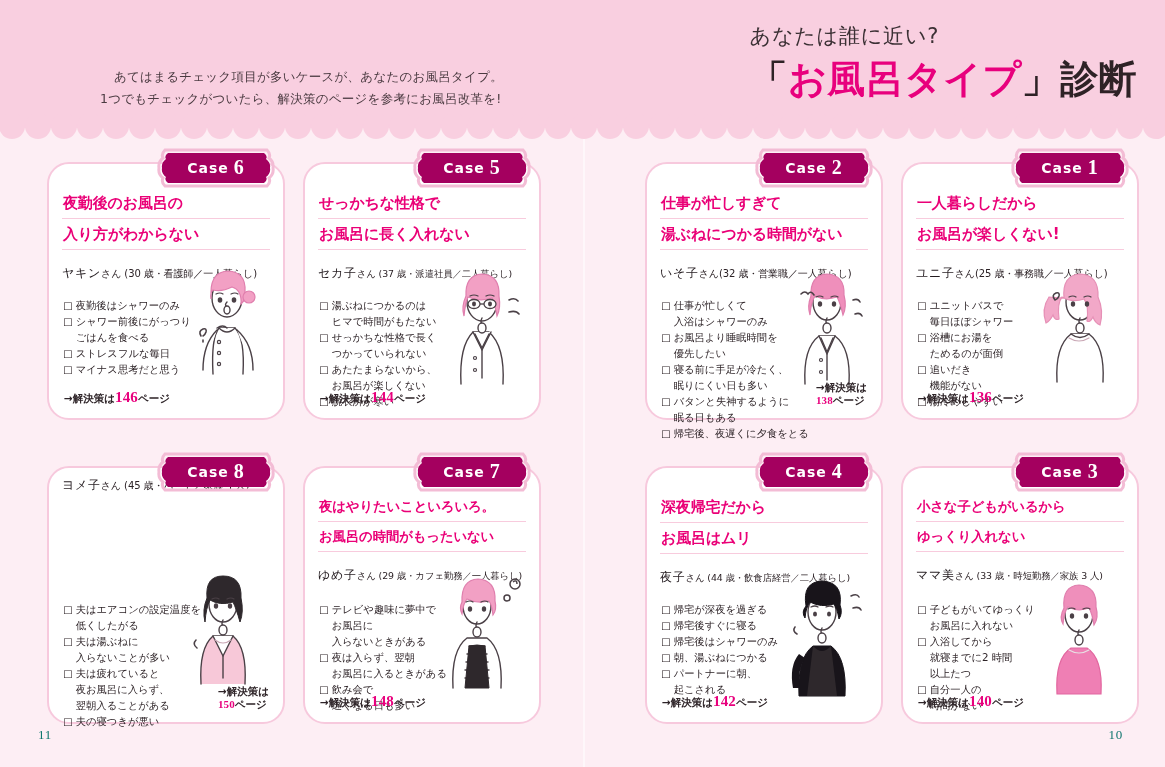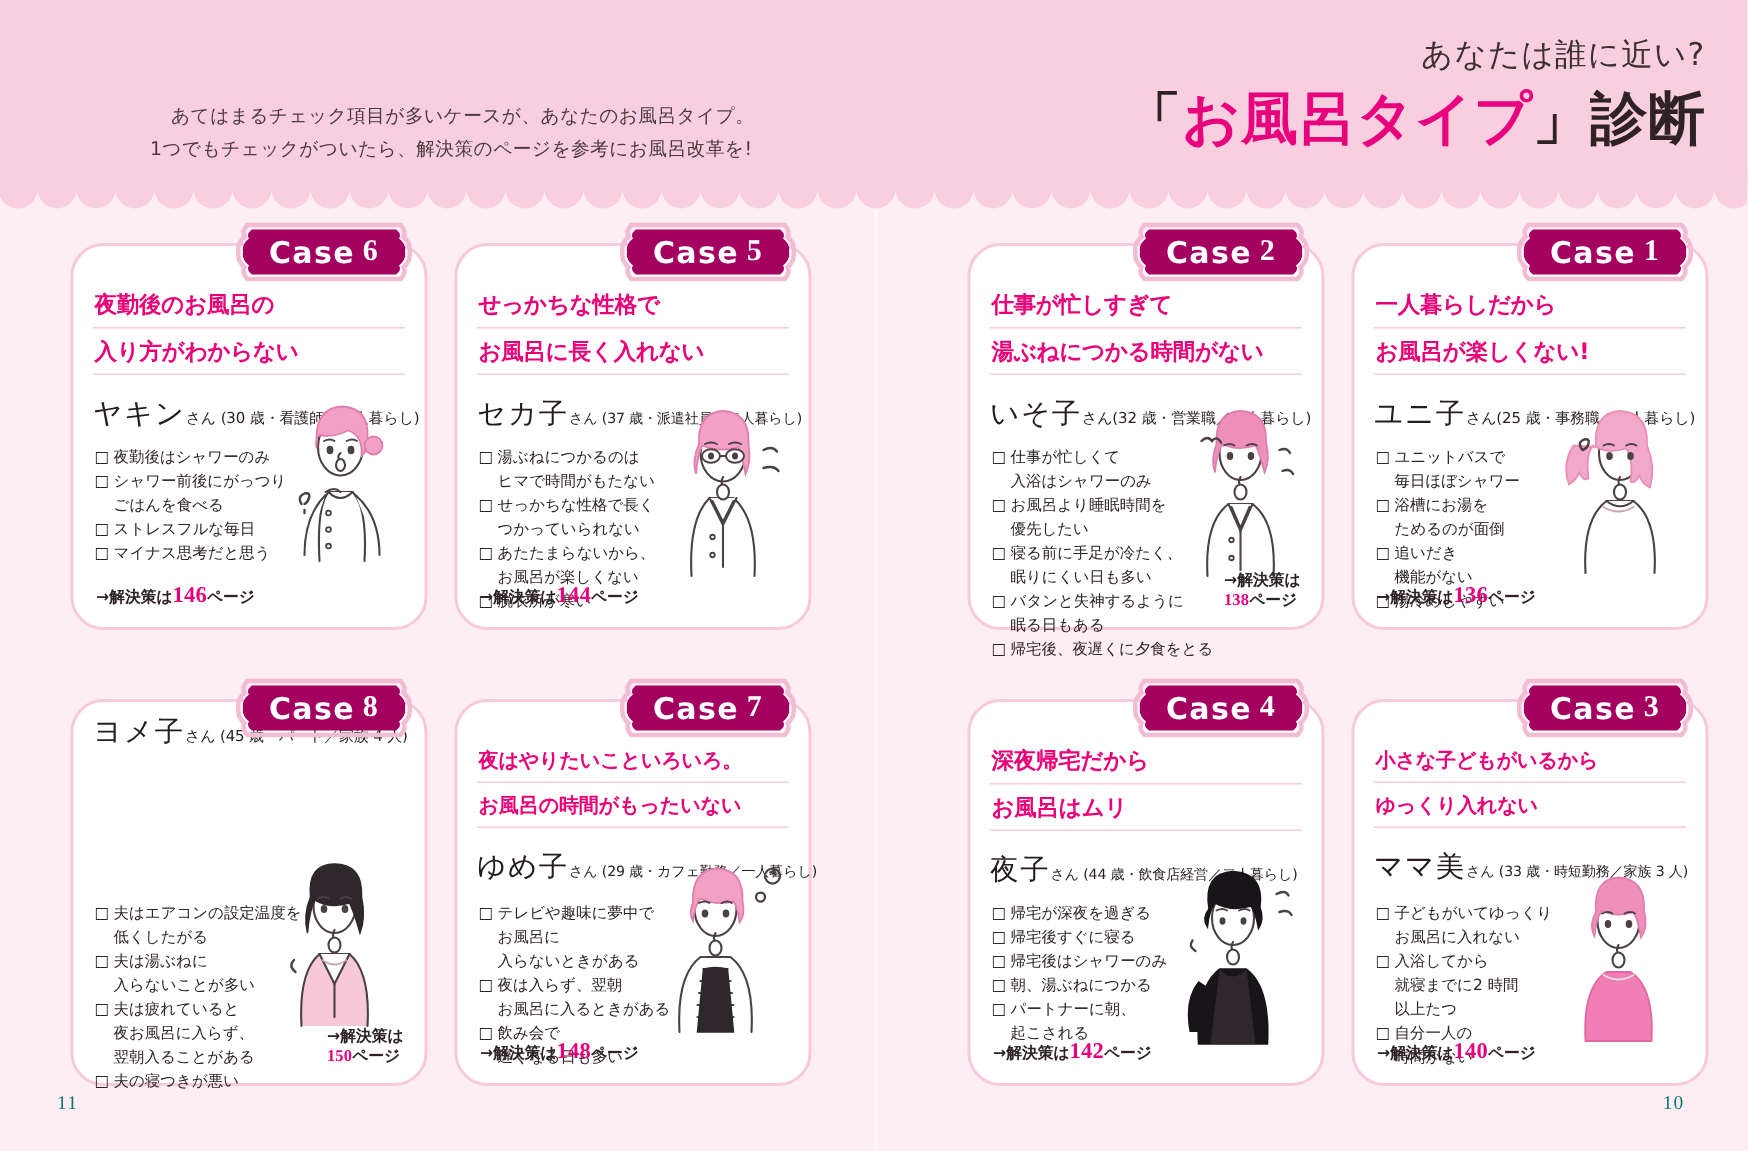--- a/index.html
+++ b/index.html
@@ -28,21 +28,21 @@
   }
   .intro {
     position: absolute; left: 100px; top: 66px;
     font-size: 12.5px; line-height: 1.75; color: #4a3a40;
     letter-spacing: .02em;
     font-family: "DejaVu Sans", sans-serif;
   }
   .intro div:first-child { padding-left: 14px; }
 
   .title-block {
-    position: absolute; right: 28px; top: 22px; text-align: right;
+    position: absolute; right: 28px; top: 22px; 
   }
   .title-sub {
     font-size: 21px; color: #3b3034; letter-spacing: .04em;
     margin-bottom: 4px; font-family: "DejaVu Sans", sans-serif;
   }
   .title-main {
     font-size: 38px; font-weight: bold; color: #2e2226;
     letter-spacing: .01em; white-space: nowrap;
     font-family: Liberation Serif, serif;
   }
@@ -79,38 +79,38 @@
   }
   .badge svg { display: block; width: 122px; height: 44px; }
   .badge .btxt {
     position: absolute; inset: 0;
     display: flex; align-items: center; justify-content: center;
     gap: 5px;
     color: #fff; font-weight: bold; letter-spacing: .06em;
     font-family: "DejaVu Sans", sans-serif;
     padding-bottom: 1px;
   }
-  .badge .bword { font-size: 20px; }
+  .badge .bword { font-size: 14px; }
   .badge .bnum  { font-size: 20px; font-family: "Liberation Serif", serif; }
 
   
   .headwrap { padding: 30px 13px 0 13px; }
   .hline {
     color: #ea0077; font-weight: bold; font-size: 15px;
     padding: 0 0 5px 1px; border-bottom: 1.5px solid #f8cbdd;
     margin-bottom: 6px; white-space: nowrap;
     font-family: "DejaVu Sans", sans-serif;
     letter-spacing: -.01em;
   }
   .hline.small { font-size: 13.4px; }
 
   
   .person { padding: 7px 13px 0 13px; white-space: nowrap; }
   .pname {
-    font-size: 19px; color: #231b1f; letter-spacing: .06em;
+    font-size: 12px; color: #231b1f; letter-spacing: .06em;
     font-family: "DejaVu Sans", sans-serif;
   }
   .pmeta {
     font-size: 10px; color: #2b2125; letter-spacing: -.01em;
     font-family: "DejaVu Sans", sans-serif;
   }
   .pmeta.tight { font-size: 9.4px; }
 
   
   .checks {

